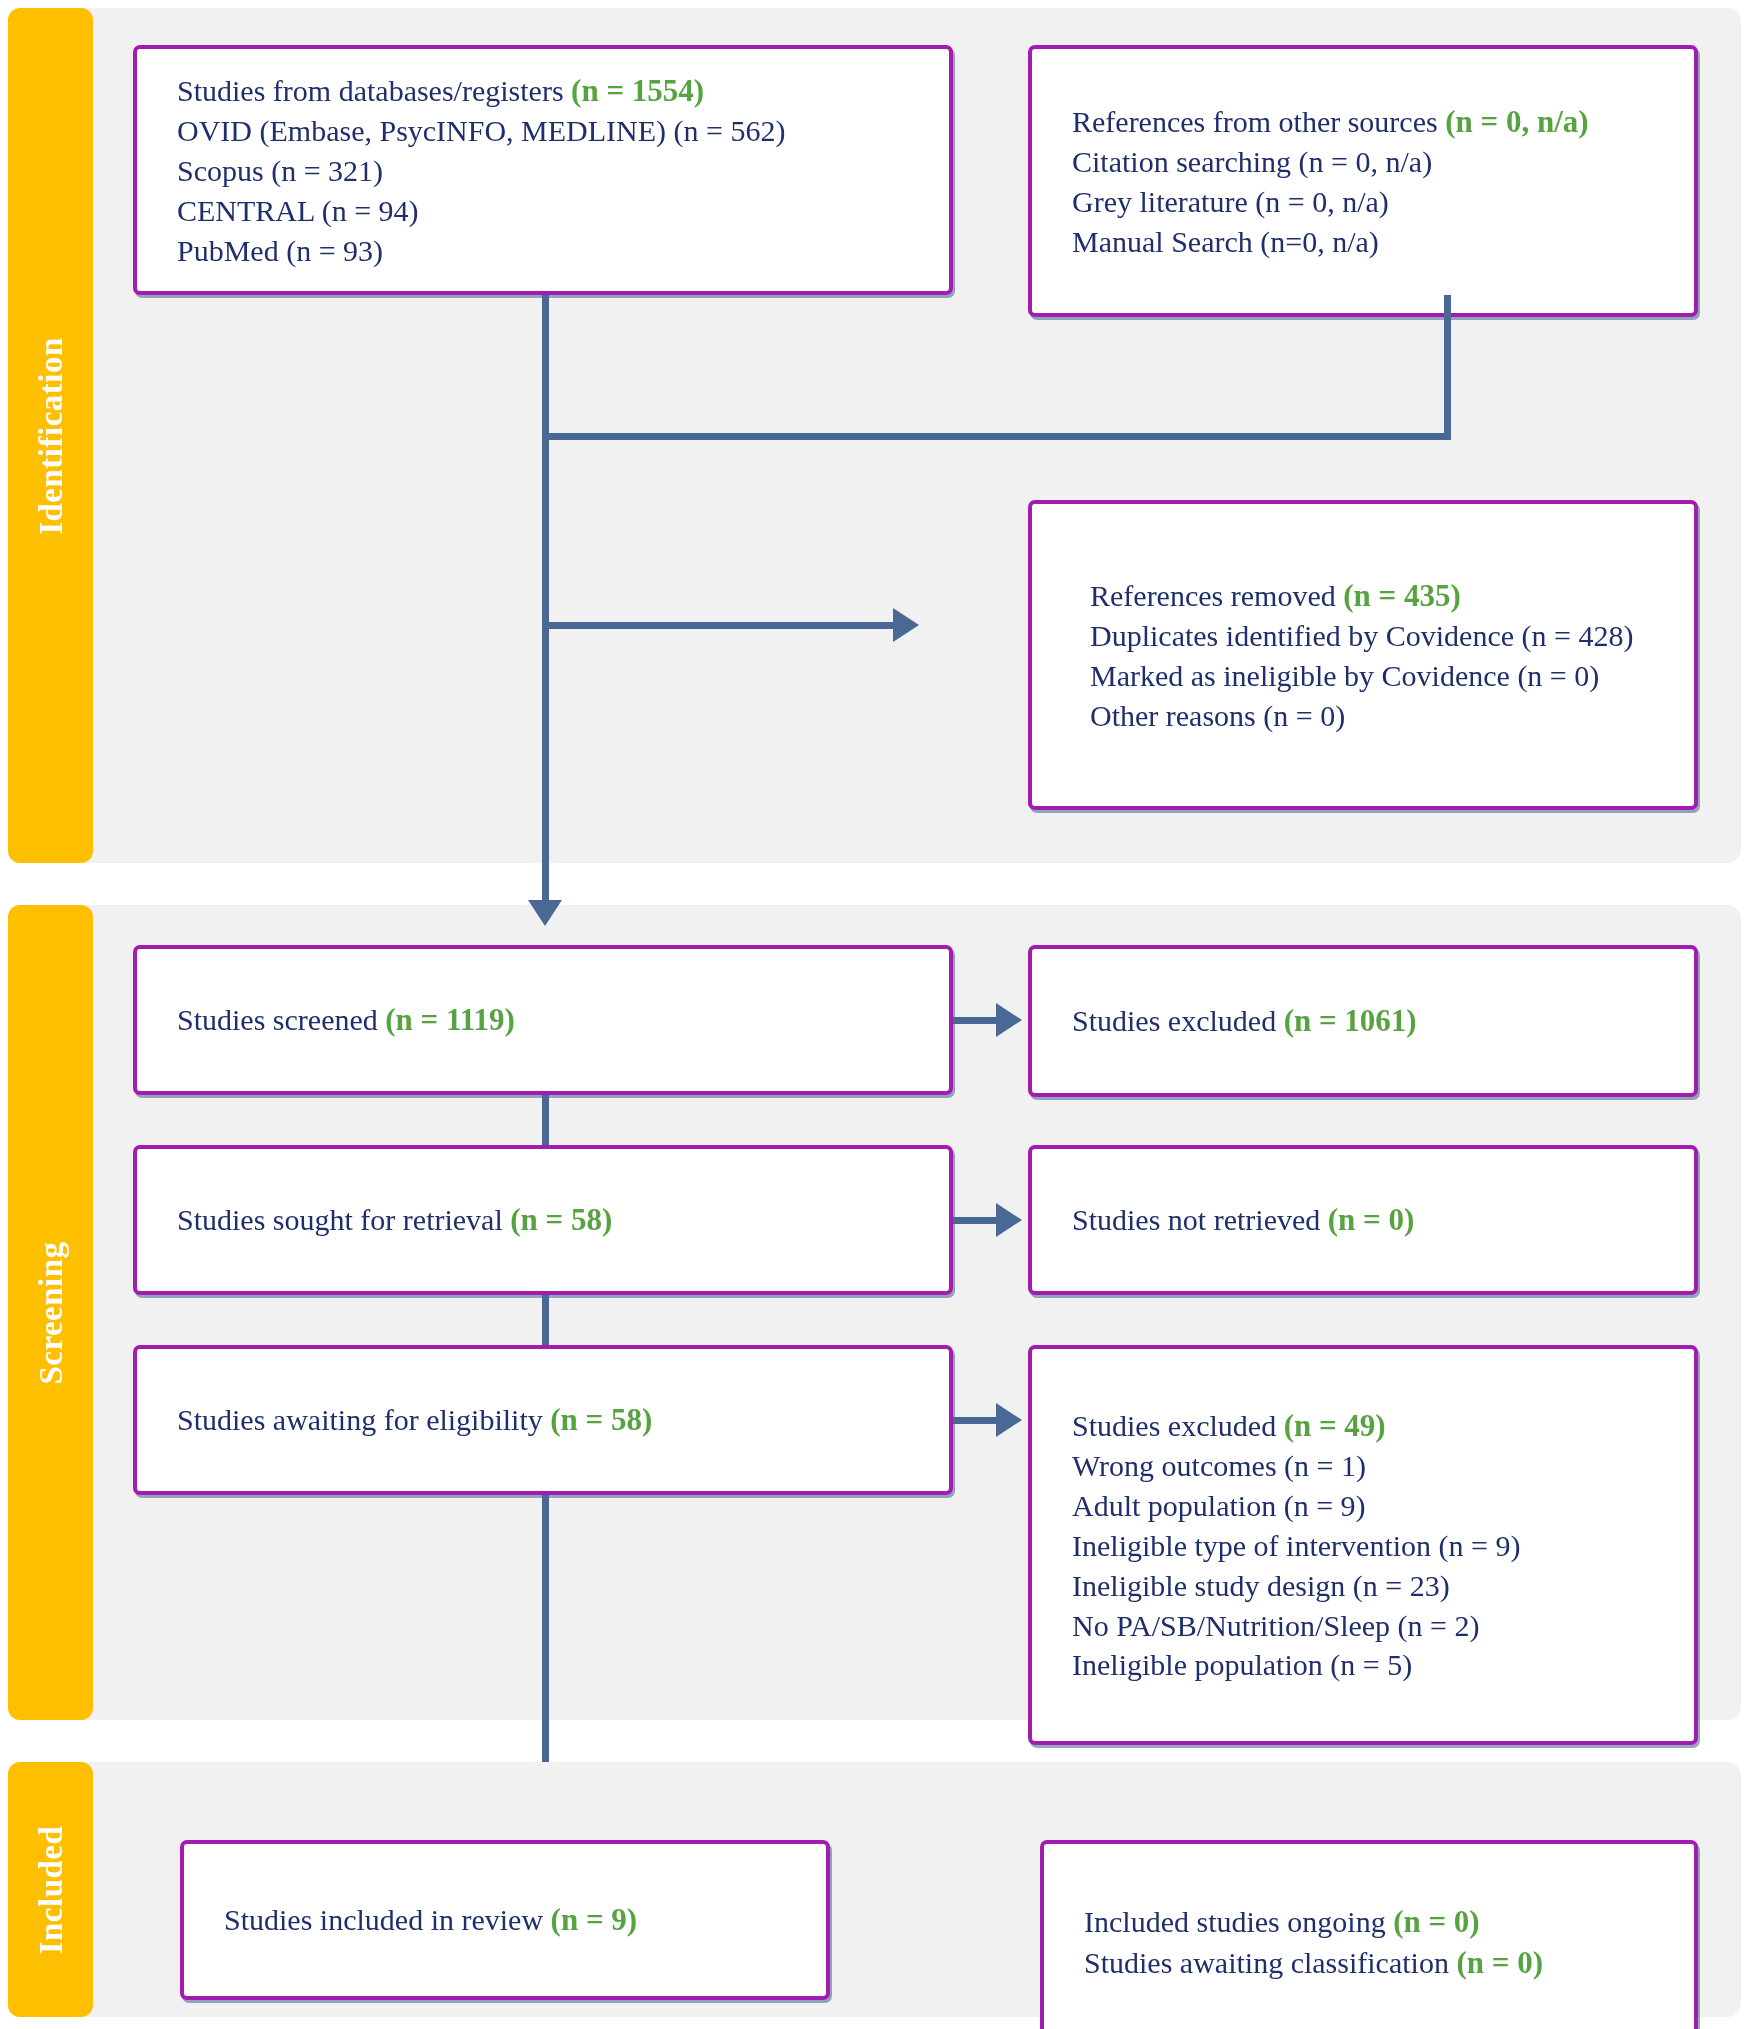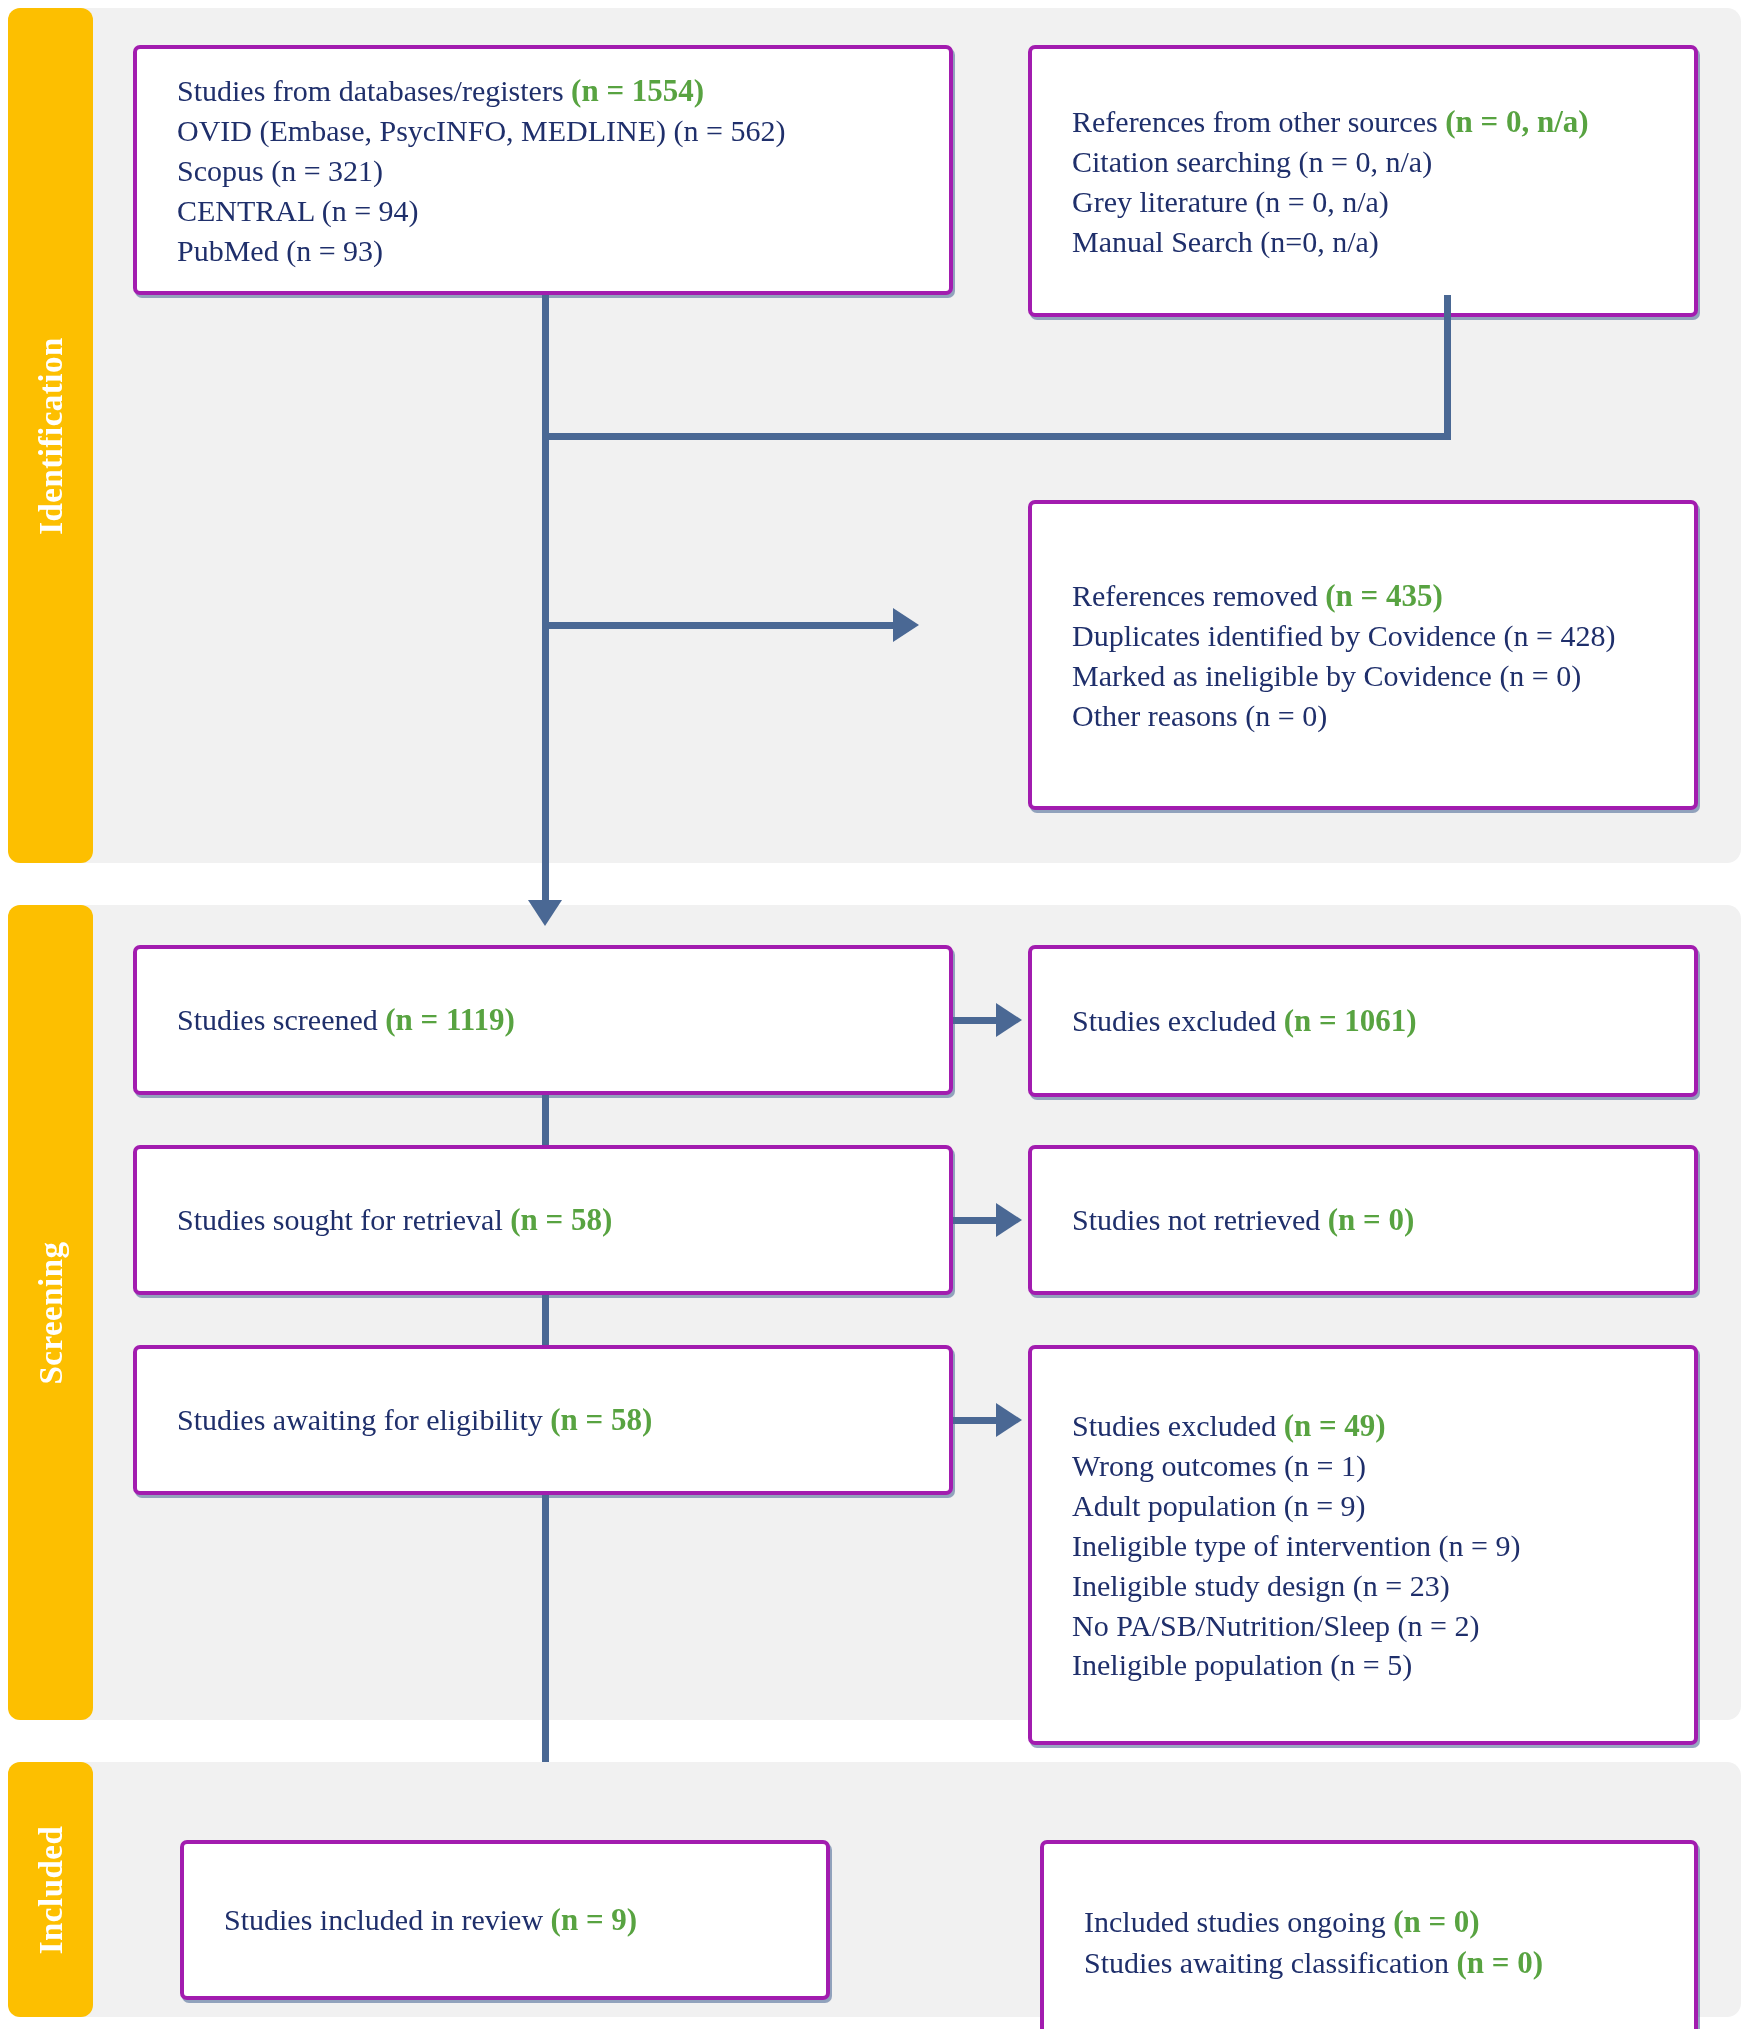--- a/index.html
+++ b/index.html
@@ -90,21 +90,21 @@
       <div class="line head">
         <span>References from other sources</span>
         <span class="n">(n = 0, n/a)</span>
       </div>
       <div class="line">Citation searching (n = 0, n/a)</div>
       <div class="line">Grey literature (n = 0, n/a)</div>
       <div class="line">Manual Search (n=0, n/a)</div>
     </div>
   </div>
 
-  <div class="box" style="left:1028px;top:500px;width:670px;height:310px;">
+  <div class="box" style="left:1028px;top:500px;width:670px;height:310px;padding-left:18px;">
     <div class="box-inner">
       <div class="line head">
         <span>References removed</span>
         <span class="n">(n = 435)</span>
       </div>
       <div class="line">Duplicates identified by Covidence (n = 428)</div>
       <div class="line">Marked as ineligible by Covidence (n = 0)</div>
       <div class="line">Other reasons (n = 0)</div>
     </div>
   </div>

